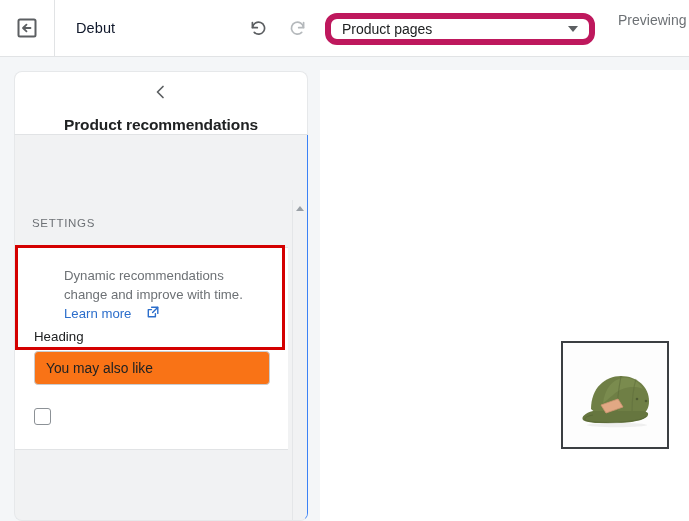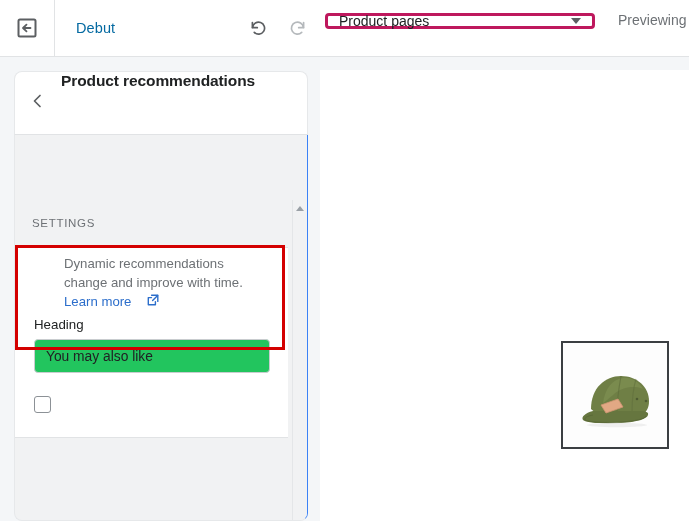--- a/index.html
+++ b/index.html
@@ -35,21 +35,21 @@
     justify-content: center;
     border-right: 1px solid #e1e3e5;
     box-sizing: border-box;
     cursor: pointer;
   }
   .exit-icon svg { display: block; }
 
   .shop-title {
     margin-left: 21px;
     font-size: 14.5px;
-    color: #0369a1;
+    color: #0f172a;
     letter-spacing: 0.1px;
     white-space: nowrap;
   }
 
   .history-group {
     position: absolute;
     left: 243px;
     top: 0;
     height: 56px;
     display: flex;
@@ -67,24 +67,24 @@
     border: none;
     padding: 0;
   }
   .icon-btn svg { display: block; }
 
   .page-select {
     position: absolute;
     left: 325px;
     top: 13px;
     width: 270px;
-    height: 16px;
-    background: #ffffff;
-    border: 3px solid #be185d;
-    border-radius: 4px;
+    height: 32px;
+    background: #ffffff;
+    border: 6px solid #be185d;
+    border-radius: 12px;
     box-sizing: border-box;
     display: flex;
     align-items: center;
     padding: 0 11px;
     cursor: pointer;
   }
   .page-select-label {
     font-size: 14px;
     color: #202223;
     flex: 1;
@@ -119,21 +119,22 @@
   .panel-header {
     position: relative;
     width: 294px;
     height: 64px;
     background: #ffffff;
     border-radius: 8px 8px 0 0;
     border: 1px solid #e6e8ea;
     border-bottom: 1px solid #e1e3e5;
     box-sizing: border-box;
     display: flex;
-    align-items: flex-start;
+    align-items: center;
+    flex-direction: column;
   }
   .back-chevron {
     width: 46px;
     height: 62px;
     display: flex;
     align-items: center;
     justify-content: center;
     cursor: pointer;
   }
   .panel-title {
@@ -212,21 +213,21 @@
   .cbox-label {
     margin-left: 13px;
     font-size: 13.8px;
     color: #202223;
     line-height: 18px;
     white-space: nowrap;
     cursor: pointer;
   }
   .help-text {
     margin-left: 30px;
-    margin-top: 6px;
+    margin-top: 18px;
     font-size: 13.2px;
     color: #6d7175;
     line-height: 19px;
     max-width: 180px;
   }
   .learn-more {
     margin-left: 30px;
     margin-top: 1px;
     font-size: 13.2px;
     color: #2c6ecb;
@@ -241,21 +242,21 @@
     font-size: 13.3px;
     color: #202223;
     margin-top: 7px;
   }
   .text-input {
     margin-top: 7px;
     width: 236px;
     height: 34px;
     border: 1px solid #c9cccf;
     border-radius: 4px;
-    background: #22c55e;
+    background: #f97316;
     box-sizing: border-box;
     font-size: 13.8px;
     color: #202223;
     padding: 0 11px;
     font-family: "Liberation Sans", sans-serif;
     outline: none;
   }
   .vendor-row {
     display: flex;
     align-items: center;

